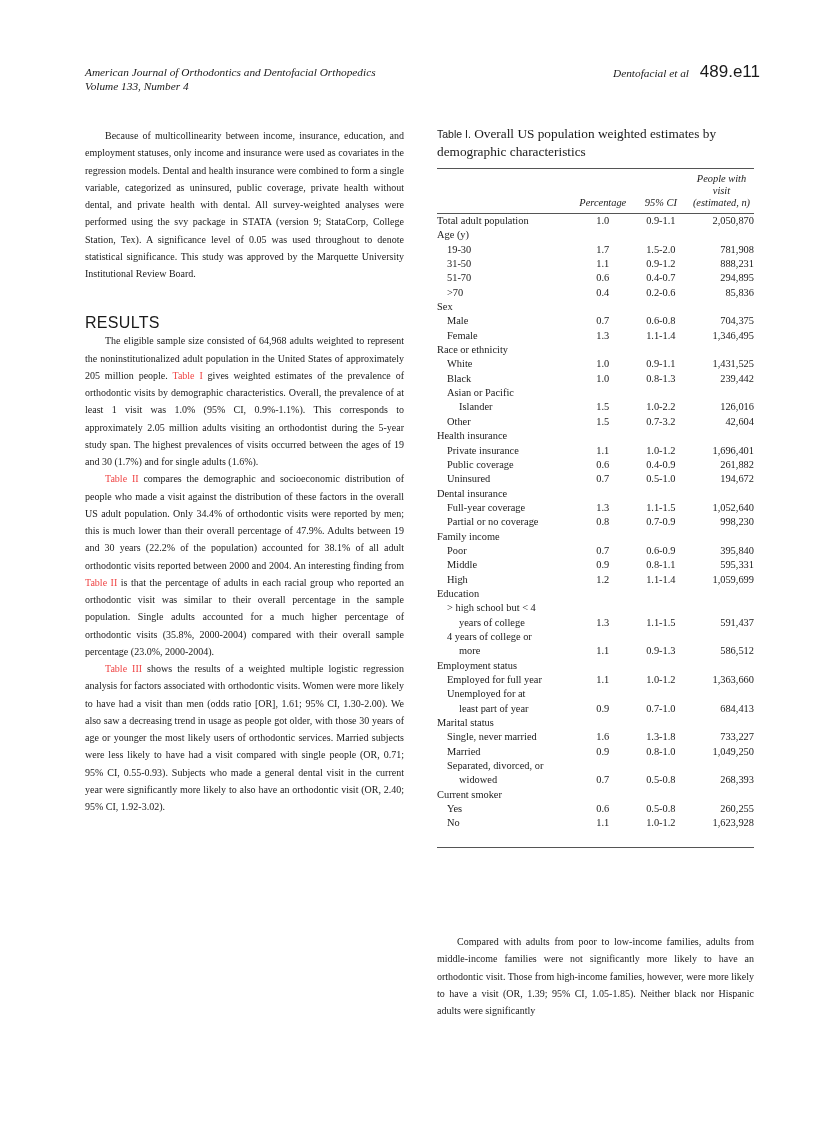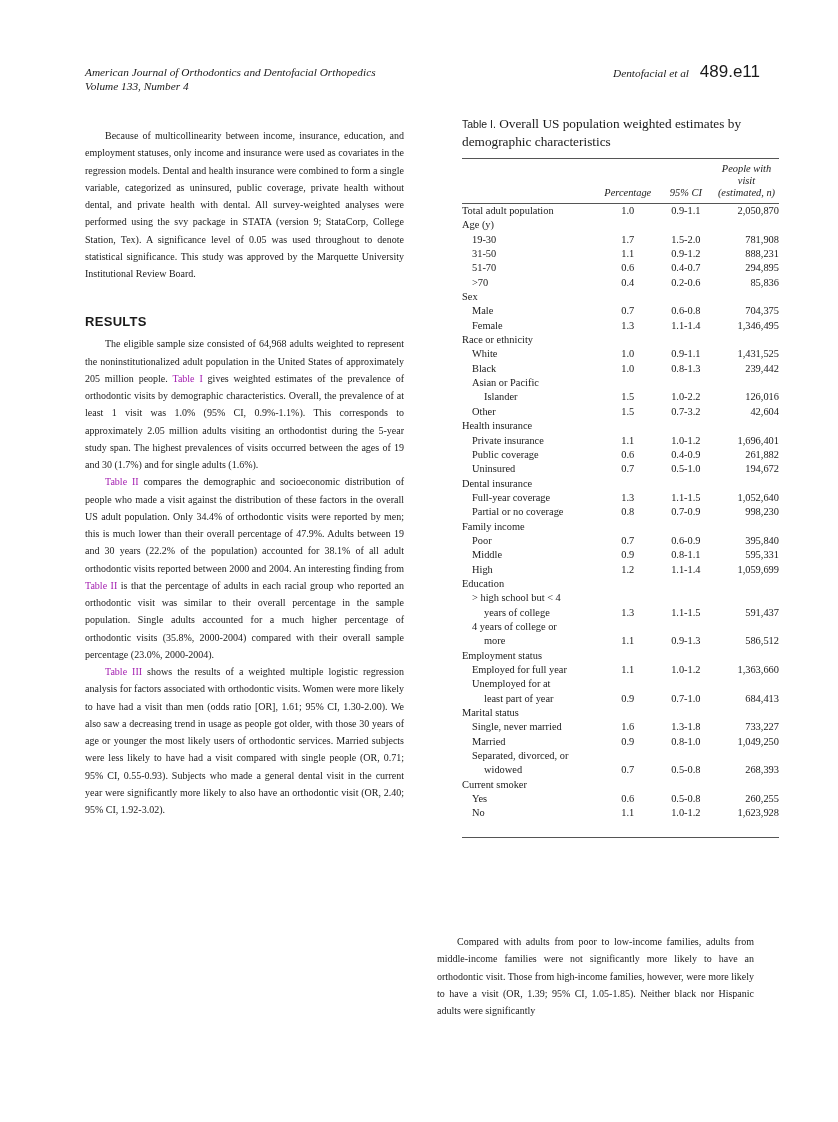--- a/index.html
+++ b/index.html
@@ -5,23 +5,23 @@
   html, body { margin: 0; padding: 0; background: #ffffff; }
   body { width: 838px; height: 1122px; position: relative; overflow: hidden;
          font-family: "Liberation Serif", "DejaVu Serif", serif; color: #1a1a1a; }
   .hdr-left { position: absolute; left: 85px; top: 65px; font-style: italic; font-size: 11.3px; line-height: 14px; }
   .hdr-right { position: absolute; right: 78px; top: 65px; font-size: 11.3px; line-height: 14px; }
   .hdr-right .auth { font-style: italic; margin-right: 8px; }
   .hdr-right .pg { font-family: "Liberation Sans", "DejaVu Sans", sans-serif; font-size: 17px; }
   .col-left { position: absolute; left: 85px; top: 127px; width: 319px; }
   .col-right { position: absolute; left: 437px; width: 317px; }
   p.body { margin: 0; font-size: 10px; line-height: 17.25px; text-align: justify; text-indent: 20px; }
-  .section-head { font-family: "Liberation Sans", "DejaVu Sans", sans-serif; font-weight: bold;
-                  font-size: 13px; margin: 32px 0 6px 0; letter-spacing: 0.3px; }
-  .link { color: #a21caf; }
+  .section-head { font-family: "Liberation Sans", "DejaVu Sans", sans-serif; font-weight: normal;
+                  font-size: 16px; margin: 32px 0 0 0; letter-spacing: 0.3px; }
+  .link { color: #ef4444; }
   .tbl-caption { font-size: 13.3px; line-height: 17px; margin: 0; }
   .tbl-caption .lbl { font-family: "Liberation Sans", "DejaVu Sans", sans-serif; font-size: 10.5px; }
   table.t1 { width: 317px; border-collapse: collapse; margin-top: 8px; font-size: 10.4px; }
   table.t1 thead tr.top td { border-top: 1.5px solid #555; height: 4px; padding: 0; }
   table.t1 th { font-weight: normal; font-style: italic; font-size: 10.4px; line-height: 12px;
                 padding: 0 0 4px 0; vertical-align: bottom; border-bottom: 1.5px solid #555; }
   table.t1 td { padding: 0; line-height: 14.35px; vertical-align: bottom; }
   table.t1 tbody tr:last-child td { padding-bottom: 16px; border-bottom: 1.5px solid #555; }
   .c-lab { width: 125px; text-align: left; }
   .c-pct { width: 62px; text-align: center; }
@@ -47,21 +47,21 @@
 
   <div class="section-head">RESULTS</div>
 
   <p class="body"><span>The eligible sample size consisted of 64,968 adults weighted to represent the noninstitutionalized adult population in the United States of approximately 205 million people. </span><span class="link">Table I</span><span> gives weighted estimates of the prevalence of orthodontic visits by demographic characteristics. Overall, the prevalence of at least 1 visit was 1.0% (95% CI, 0.9%-1.1%). This corresponds to approximately 2.05 million adults visiting an orthodontist during the 5-year study span. The highest prevalences of visits occurred between the ages of 19 and 30 (1.7%) and for single adults (1.6%).</span></p>
 
   <p class="body"><span class="link">Table II</span><span> compares the demographic and socioeconomic distribution of people who made a visit against the distribution of these factors in the overall US adult population. Only 34.4% of orthodontic visits were reported by men; this is much lower than their overall percentage of 47.9%. Adults between 19 and 30 years (22.2% of the population) accounted for 38.1% of all adult orthodontic visits reported between 2000 and 2004. An interesting finding from </span><span class="link">Table II</span><span> is that the percentage of adults in each racial group who reported an orthodontic visit was similar to their overall percentage in the sample population. Single adults accounted for a much higher percentage of orthodontic visits (35.8%, 2000-2004) compared with their overall sample percentage (23.0%, 2000-2004).</span></p>
 
   <p class="body"><span class="link">Table III</span><span> shows the results of a weighted multiple logistic regression analysis for factors associated with orthodontic visits. Women were more likely to have had a visit than men (odds ratio [OR], 1.61; 95% CI, 1.30-2.00). We also saw a decreasing trend in usage as people got older, with those 30 years of age or younger the most likely users of orthodontic services. Married subjects were less likely to have had a visit compared with single people (OR, 0.71; 95% CI, 0.55-0.93). Subjects who made a general dental visit in the current year were significantly more likely to also have an orthodontic visit (OR, 2.40; 95% CI, 1.92-3.02).</span></p>
 </div>
 
-<div class="col-right" style="top:115px;margin-left:25px;">
+<div class="col-right" style="top:125px;">
   <p class="tbl-caption"><span class="lbl">Table I.</span><span> Overall US population weighted estimates by demographic characteristics</span></p>
 
   <table class="t1">
     <thead>
       <tr class="top">
           <td colspan="4"></td>
         </tr>
       <tr>
         <th class="c-lab"></th>
         <th class="c-pct">Percentage</th>

